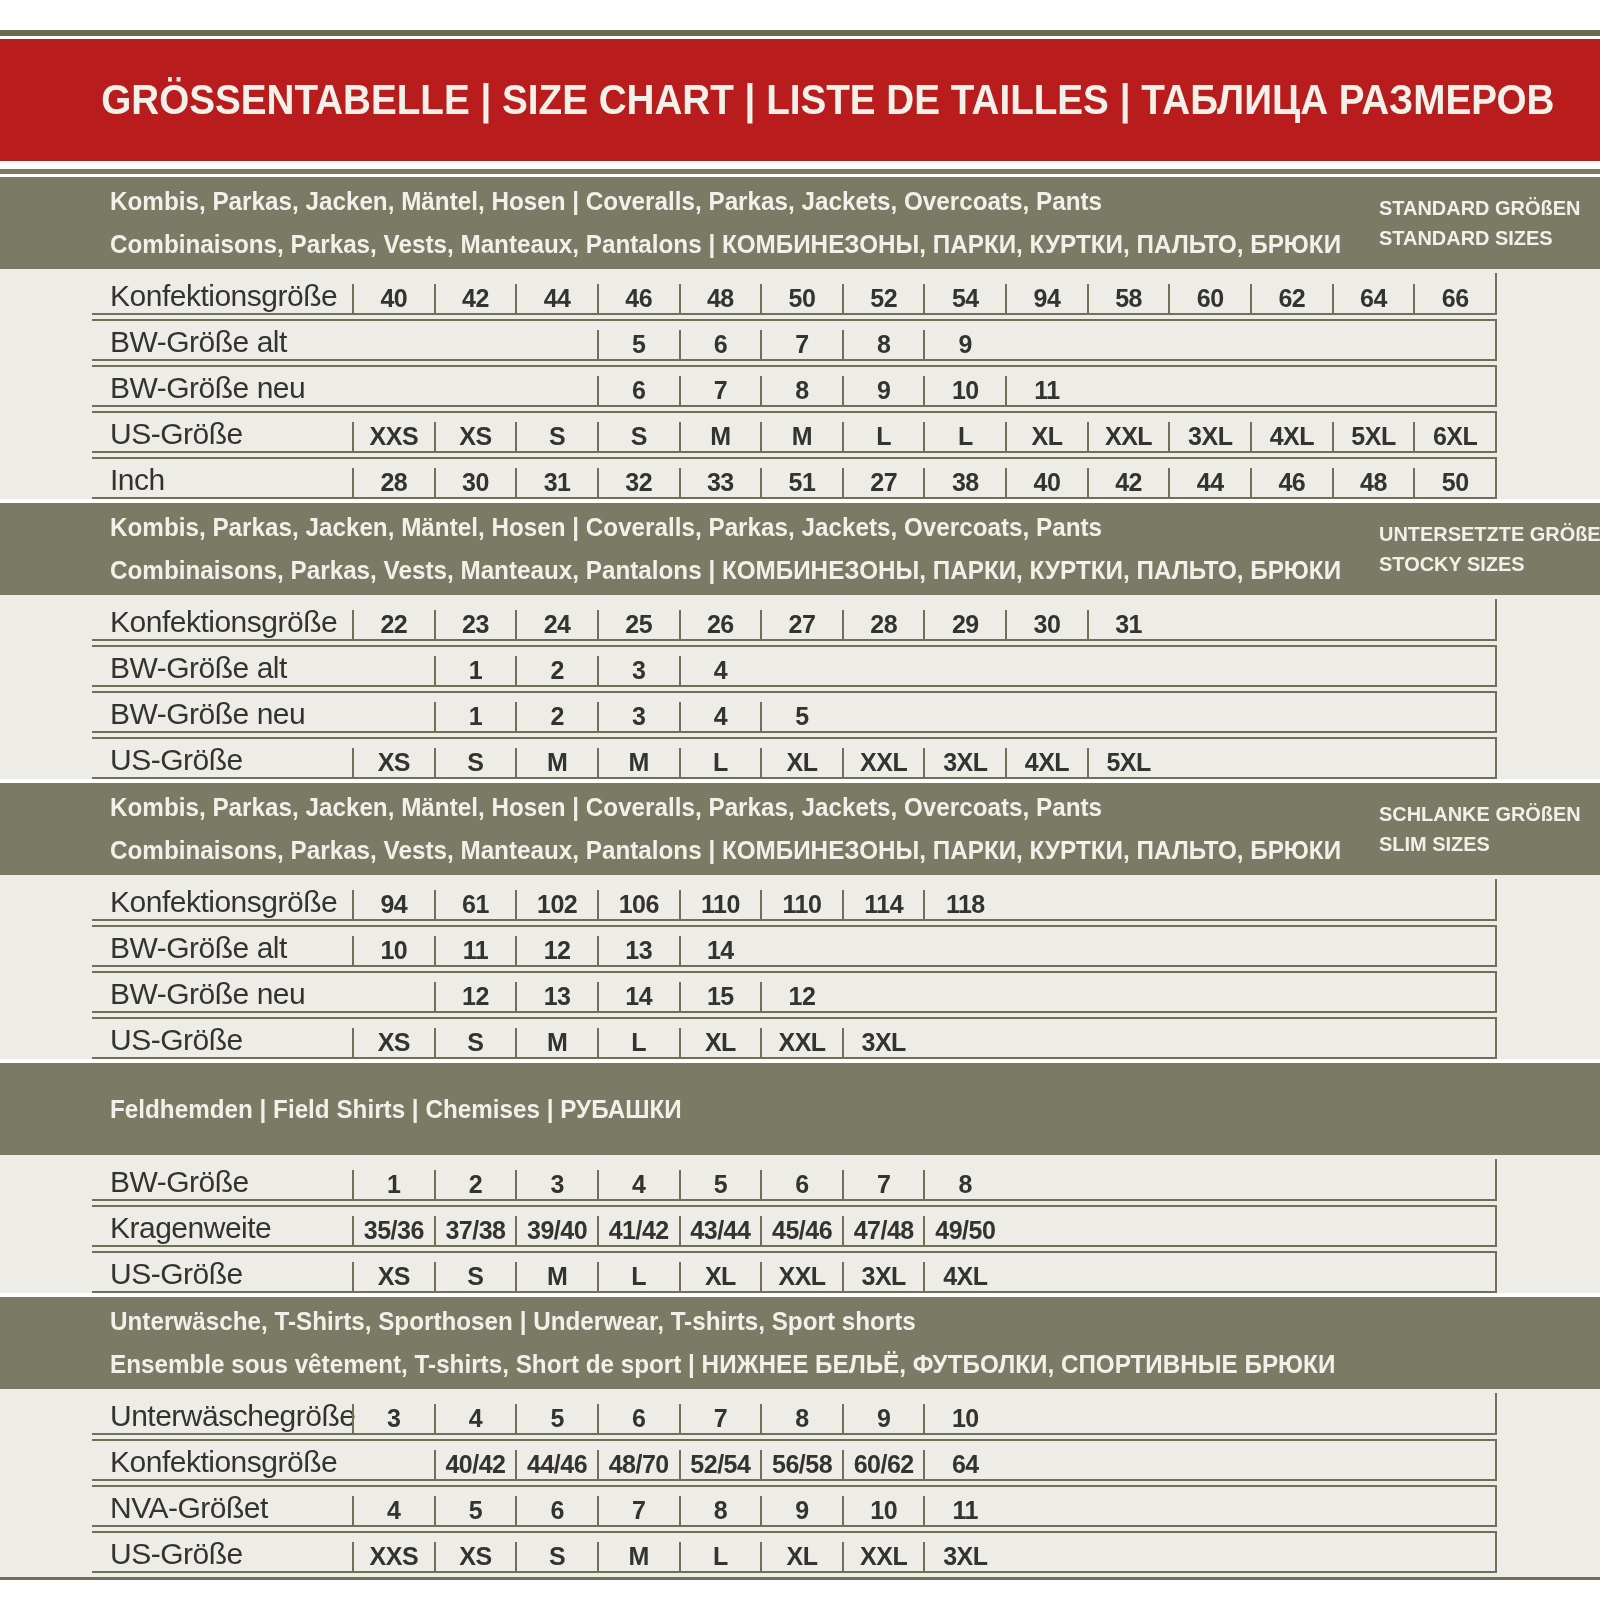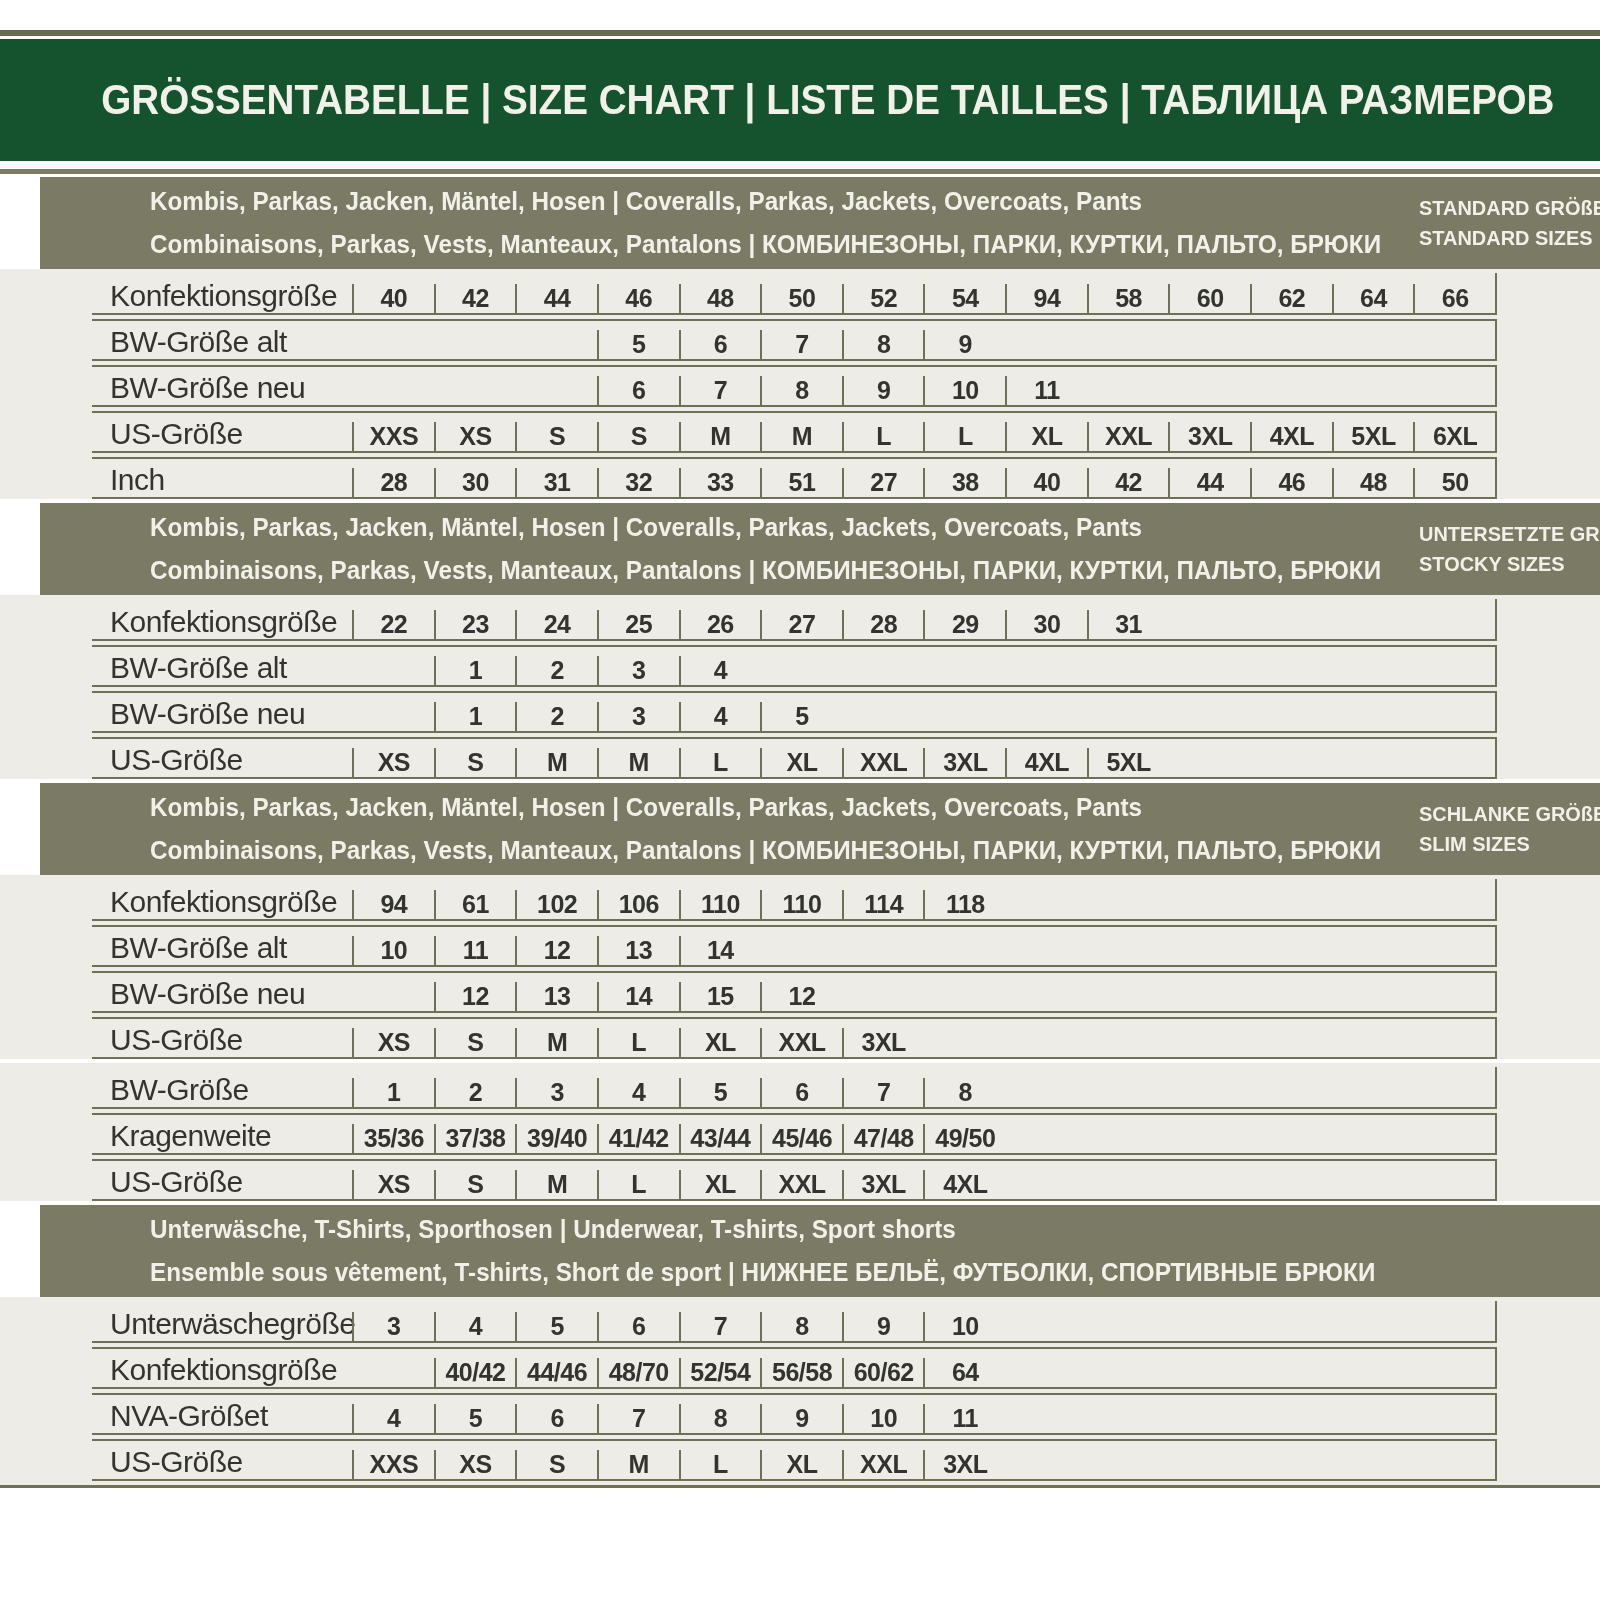--- a/index.html
+++ b/index.html
@@ -9,37 +9,36 @@
     font-family:"Liberation Sans", sans-serif;
     overflow:hidden;
   }
   .page{width:1600px;height:1600px;position:relative;background:#ffffff;}
 
   
   .spacer-top{height:30px;background:#ffffff;}
   .thin-strip{height:6px;background:#6b6a52;}
   .hairline{height:3px;background:#ffffff;}
   .title-band{
-    height:122px;background:#14532d;display:flex;align-items:center;
+    height:122px;background:#b91c1c;display:flex;align-items:center;
   }
   .title-band .title-text{
     color:#f2f1e9;font-size:42px;font-weight:bold;letter-spacing:0px;
     padding-left:110px;white-space:nowrap;
     transform:scaleX(0.92);transform-origin:left center;
   }
   .gap8{height:8px;background:#ffffff;}
   .thin-strip2{height:5px;background:#7b7a64;}
 
   
   .section-band{
     background:#7b7a64;color:#f2f1e9;
     display:flex;justify-content:space-between;align-items:center;
     min-height:92px;box-sizing:border-box;
     padding:6px 43px 6px 110px;
-    margin-left:40px;
   }
   .band-left{display:flex;flex-direction:column;justify-content:center;gap:14px;}
   .band-line{
     font-size:25px;font-weight:bold;white-space:nowrap;
     transform:scaleX(0.97);transform-origin:left center;
   }
   .band-right{
     width:330px;flex:none;display:flex;flex-direction:column;justify-content:center;gap:6px;
   }
   .band-right .band-rline{
@@ -354,20 +353,27 @@
             <div class="tcell"></div>
             <div class="tcell"></div>
             <div class="tcell"></div>
             <div class="tcell"></div>
             <div class="tcell"></div>
           </div>
         </div>
   </div>
 
   <div class="section-block">
+    <div class="section-band">
+      <div class="band-left">
+        <div class="band-line">Feldhemden | Field Shirts | Chemises | РУБАШКИ</div>
+
+      </div>
+
+    </div>
     <div class="table-area">
           <div class="trow first">
             <div class="tlabel">BW-Größe</div>
             <div class="tcell">1</div>
             <div class="tcell">2</div>
             <div class="tcell">3</div>
             <div class="tcell">4</div>
             <div class="tcell">5</div>
             <div class="tcell">6</div>
             <div class="tcell">7</div>

